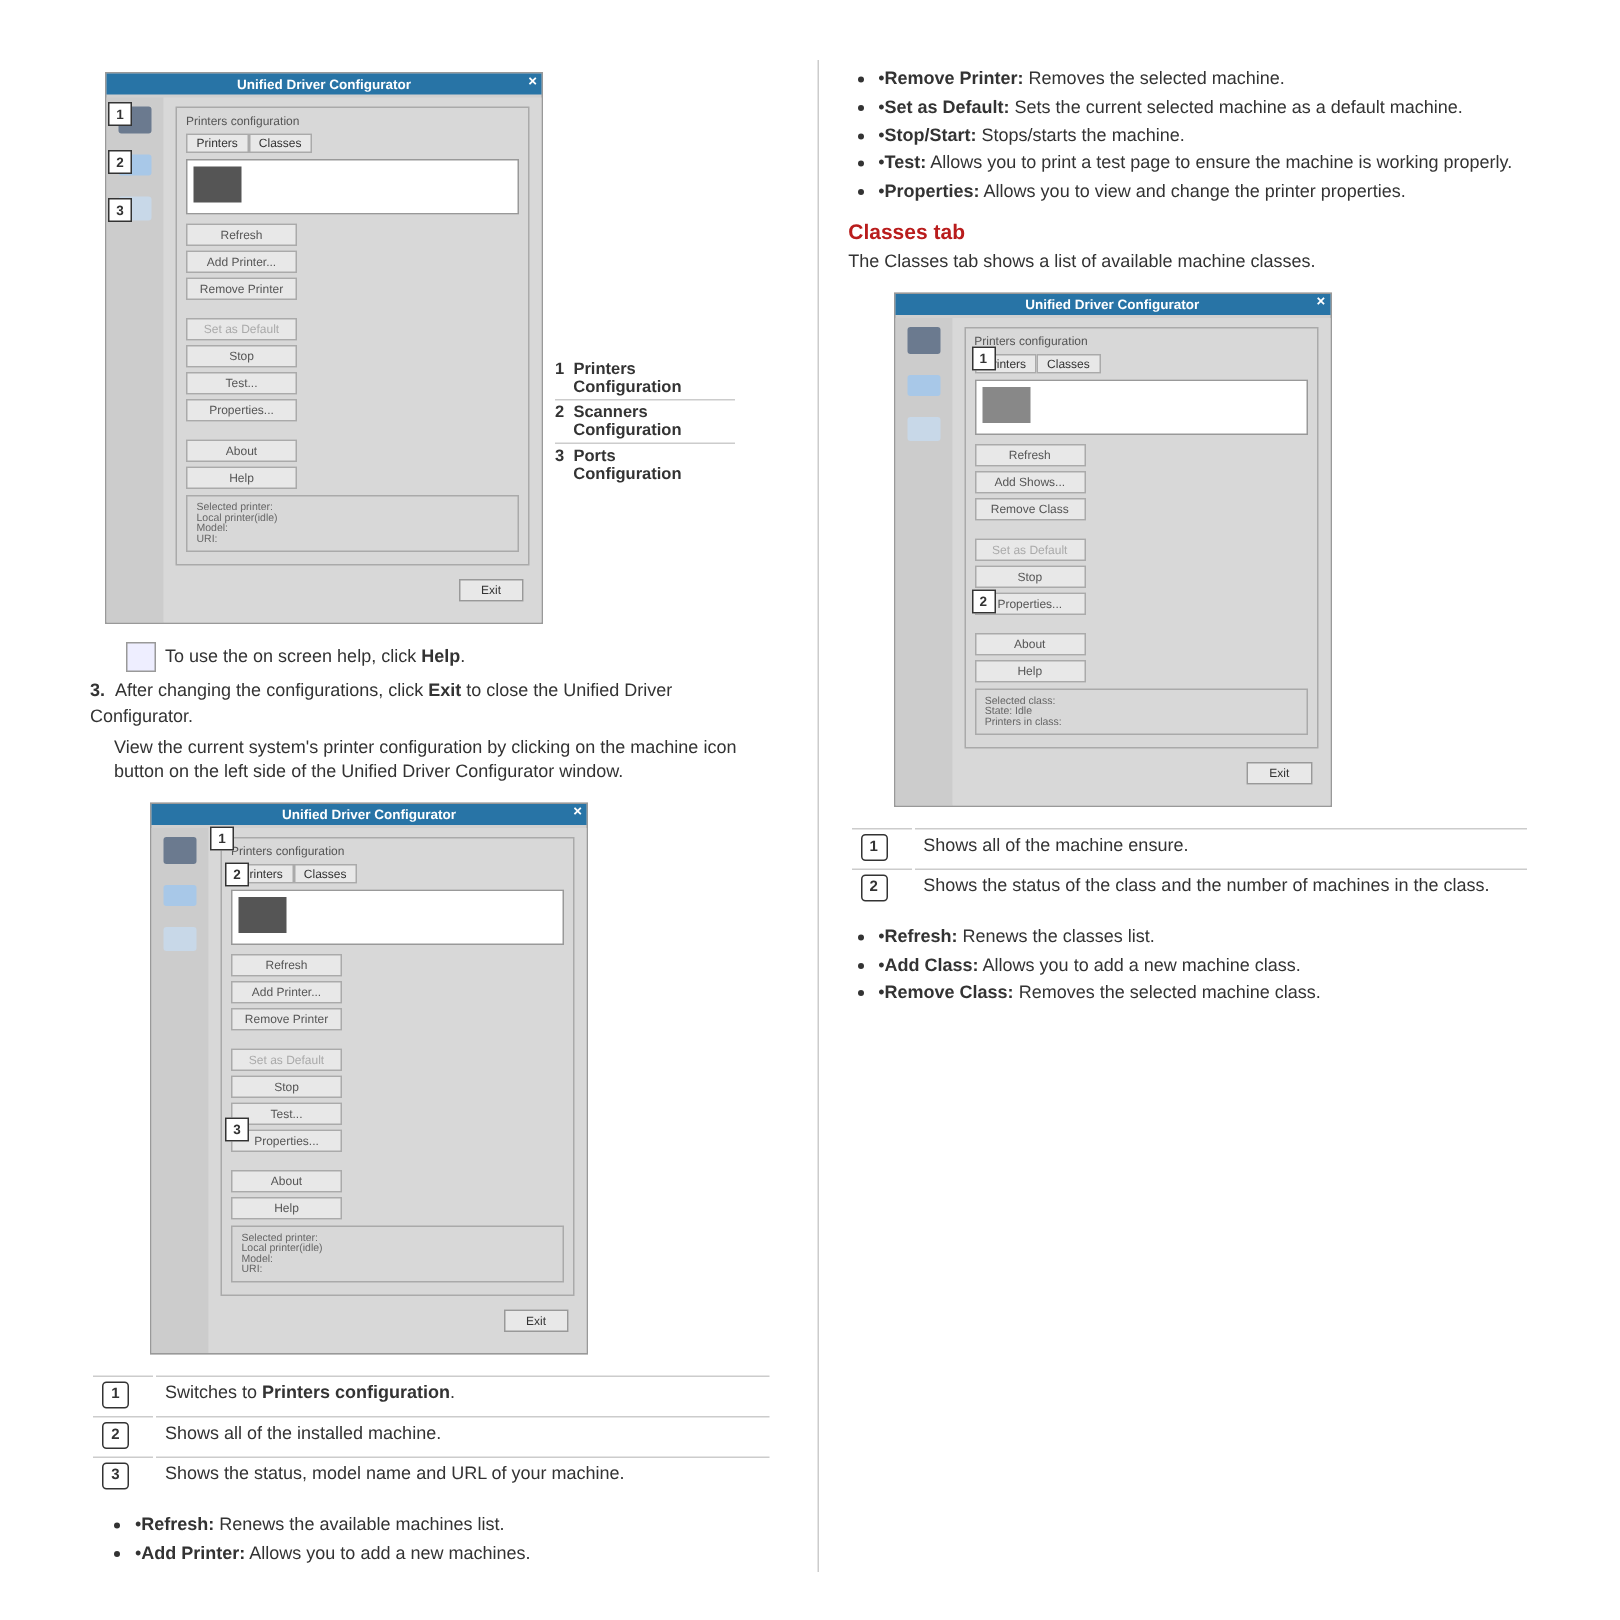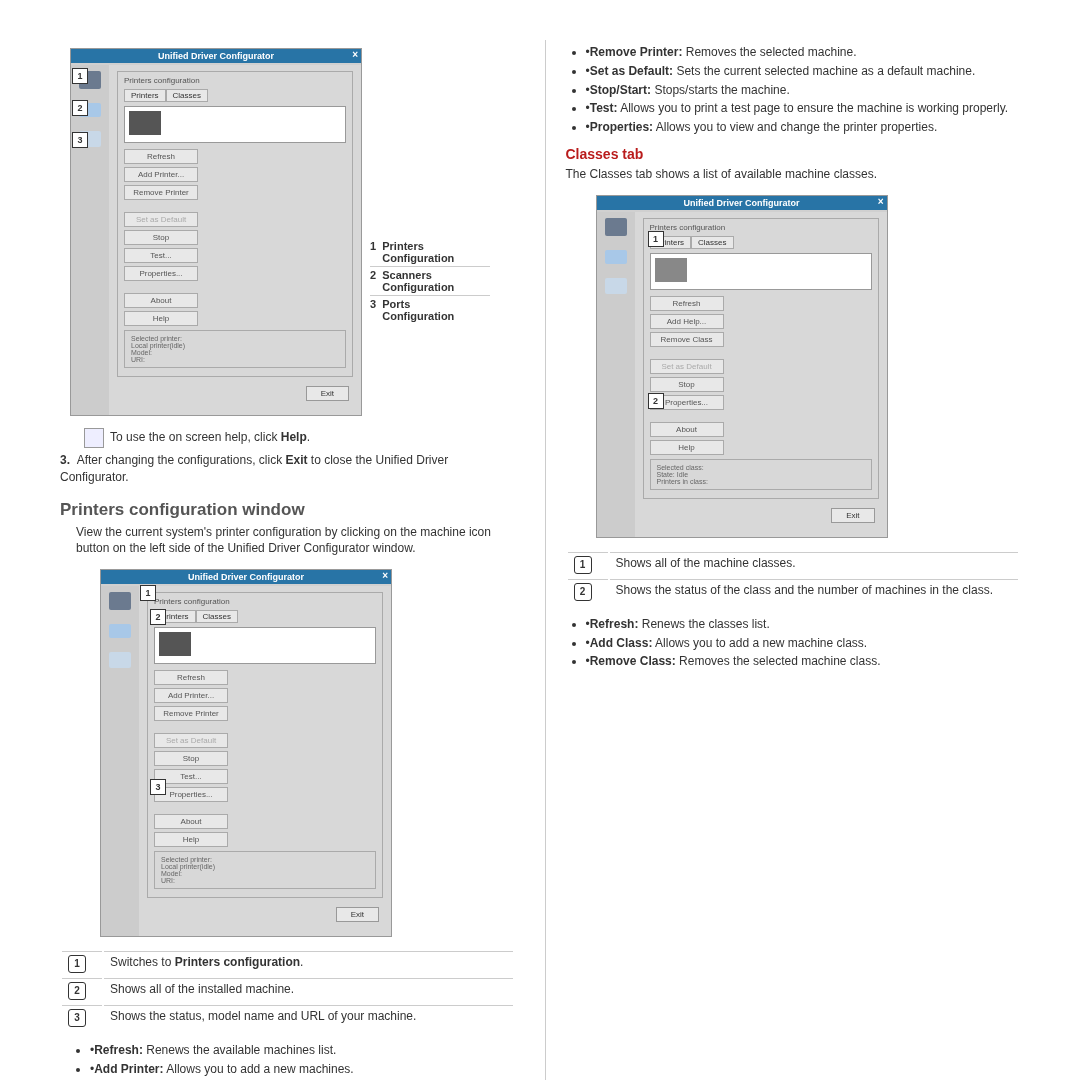--- a/index.html
+++ b/index.html
@@ -95,21 +95,20 @@
 <div class="side-legend" style="top:200px; left:300px; width:120px;">
  <div><b>1</b>&nbsp;&nbsp;<b>Printers</b><br>&nbsp;&nbsp;&nbsp;&nbsp;<b>Configuration</b></div>
  <div style="border-top:1px solid #ccc;margin-top:2px;padding-top:2px"><b>2</b>&nbsp;&nbsp;<b>Scanners</b><br>&nbsp;&nbsp;&nbsp;&nbsp;<b>Configuration</b></div>
  <div style="border-top:1px solid #ccc;margin-top:2px;padding-top:2px"><b>3</b>&nbsp;&nbsp;<b>Ports</b><br>&nbsp;&nbsp;&nbsp;&nbsp;<b>Configuration</b></div>
 </div>
 </div>
 
 <p style="margin-left:24px;"><span class="note-icon"></span><span>To use the on screen help, click </span><span class="bold">Help</span><span>.</span></p>
 <p><span class="bold">3.</span>&nbsp;&nbsp;<span>After changing the configurations, click </span><span class="bold">Exit</span><span> to close the Unified Driver Configurator.</span></p>
 
-<h2>Printers configuration window</h2>
 
 <p style="padding-left:16px;">View the current system's printer configuration by clicking on the machine icon button on the left side of the Unified Driver Configurator window.</p>
 
 
 <div class="ss-wrap" style="width:290px; margin-left:40px;">
 <div class="screenshot" style="width:290px;">
  <div class="ss-titlebar"><span>Unified Driver Configurator</span><span class="ss-x">×</span></div>
  <div class="ss-body">
   <div class="ss-side">
    <div class="icon-printer"></div>
@@ -200,21 +199,21 @@
    <div class="icon-port"></div>
   </div>
   <div class="ss-main">
    <div class="fieldset">
     <div class="fieldset-label">Printers configuration</div>
     <div class="tabs"><span class="tab">Printers</span><span class="tab">Classes</span></div>
     <div class="list-area">
      <div class="list-box"><span class="mini-printer" style="background:#888"></span></div>
      <div class="btn-col">
       <div class="btn">Refresh</div>
-      <div class="btn">Add Help...</div>
+      <div class="btn">Add Shows...</div>
       <div class="btn">Remove Class</div>
       <div style="height:6px"></div>
       <div class="btn dis">Set as Default</div>
       <div class="btn">Stop</div>
       <div class="btn">Properties...</div>
       <div style="height:6px"></div>
       <div class="btn">About</div>
       <div class="btn">Help</div>
      </div>
     </div>
@@ -229,21 +228,21 @@
  </div>
 </div>
 <div class="callout" style="top:44px; left:52px;">1</div>
 <div class="callout" style="top:206px; left:52px;">2</div>
 </div>
 
 <table class="legend-table" style="width:100%;">
 <tbody>
           <tr>
             <td style="width:28px"><span class="legend-num">1</span></td>
-            <td>Shows all of the machine classes.</td>
+            <td>Shows all of the machine ensure.</td>
           </tr>
 <tr>
             <td><span class="legend-num">2</span></td>
             <td>Shows the status of the class and the number of machines in the class.</td>
           </tr>
 </tbody>
       </table>
 
 <ul style="padding-left:20px;">
  <li>•<span class="bold">Refresh:</span><span>  Renews the classes list.</span></li>

